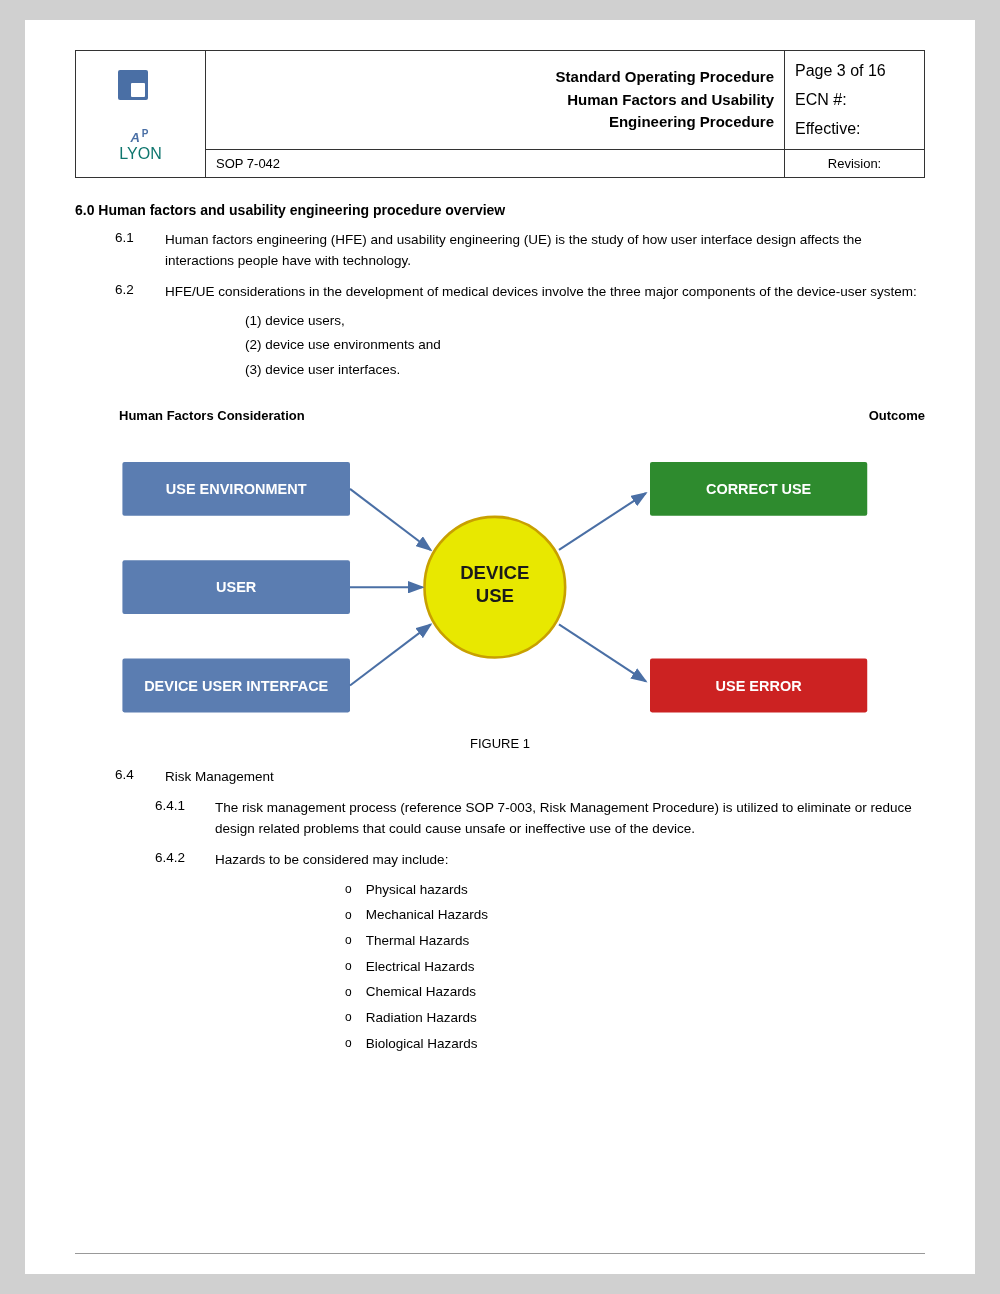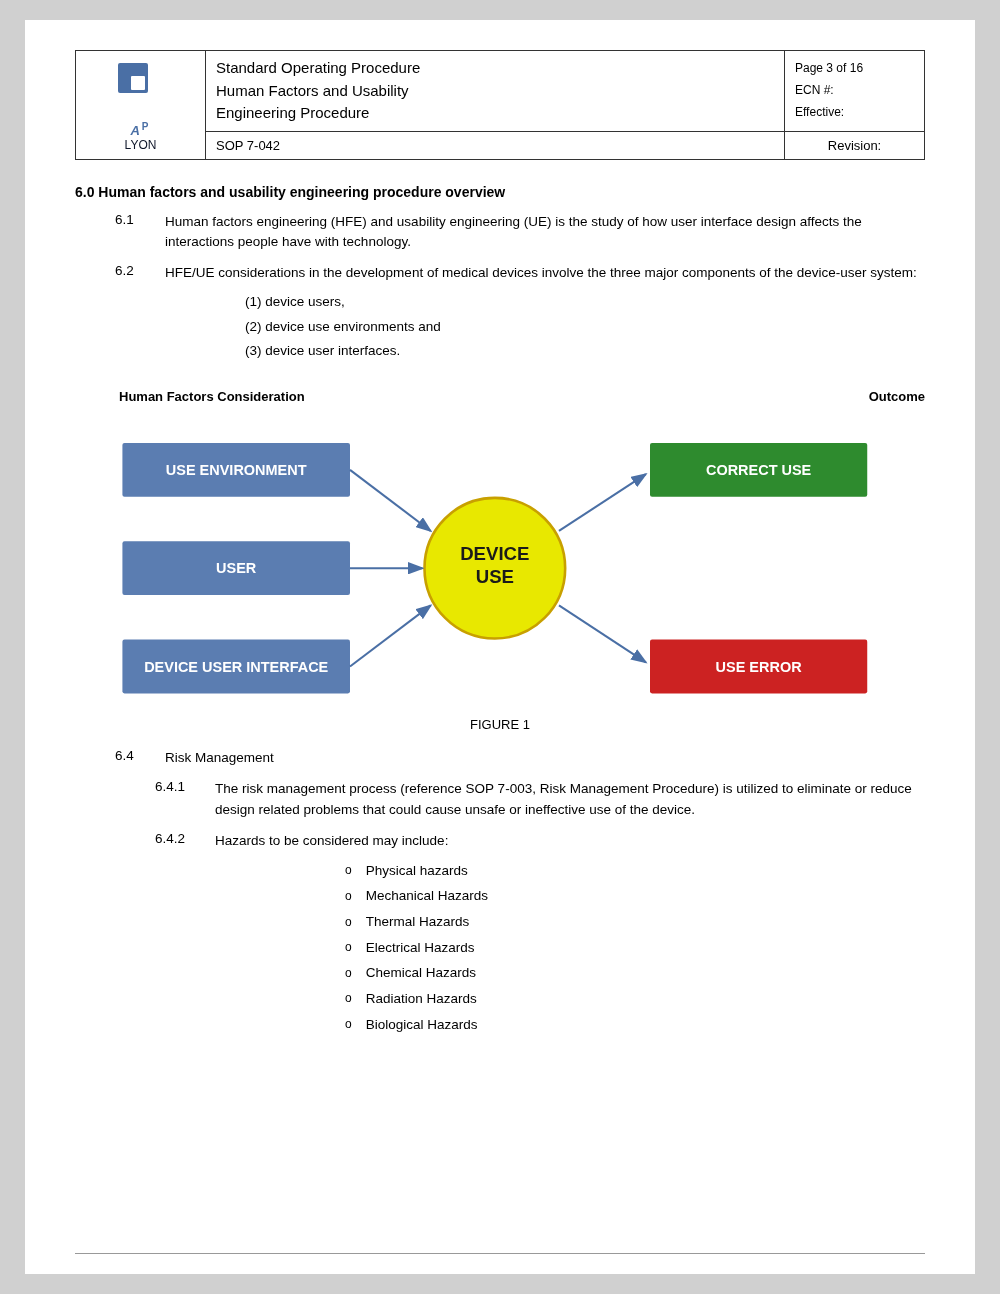--- a/index.html
+++ b/index.html
@@ -42,31 +42,31 @@
     .logo-shape svg {
       display: block;
     }
     .logo-text {
       font-size: 13px;
       font-weight: bold;
       letter-spacing: 2px;
       color: #4a6fa5;
     }
     .logo-sub {
-      font-size: 12px;
-      color: #0f172a;
+      font-size: 16px;
+      color: #0f766e;
     }
     .title-cell {
-      text-align: left;
+      text-align: right;
       font-size: 15px;
-      font-weight: normal;
+      font-weight: bold;
       line-height: 1.5;
     }
     .page-info-cell {
-      font-size: 12px;
+      font-size: 16px;
       line-height: 1.8;
       width: 140px;
     }
     .sop-cell {
       font-size: 13px;
     }
     .rev-cell {
       text-align: center;
       font-size: 13px;
     }

